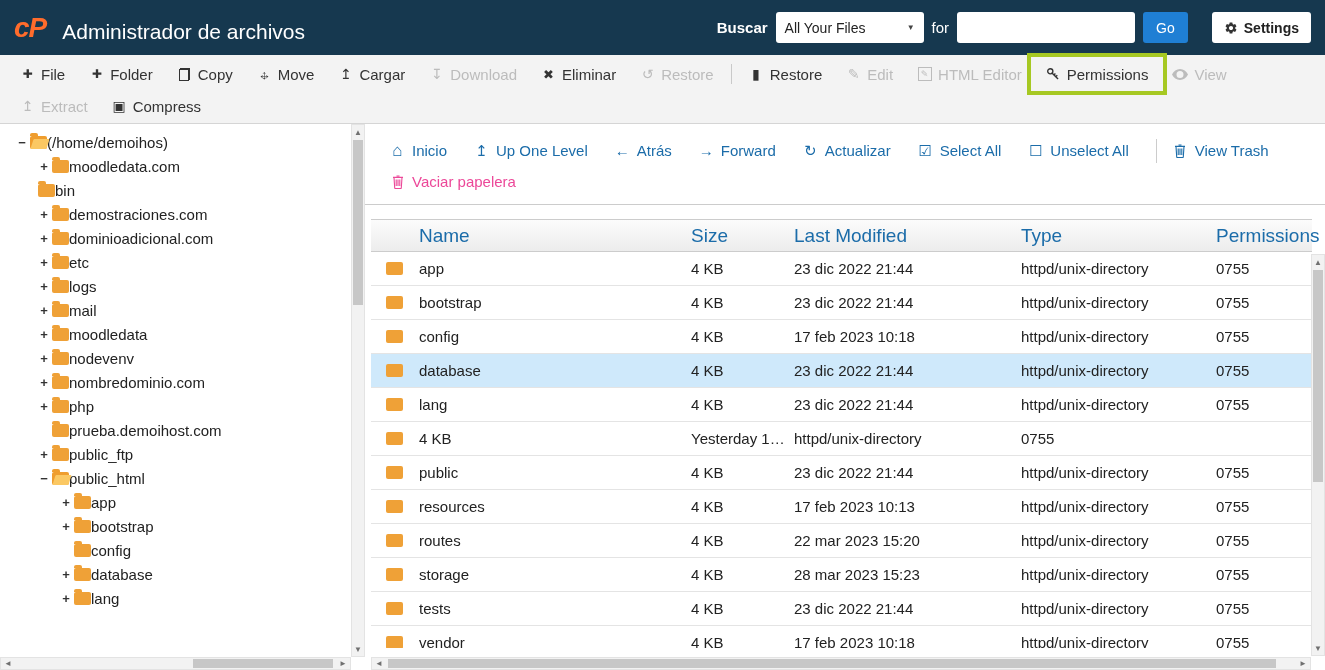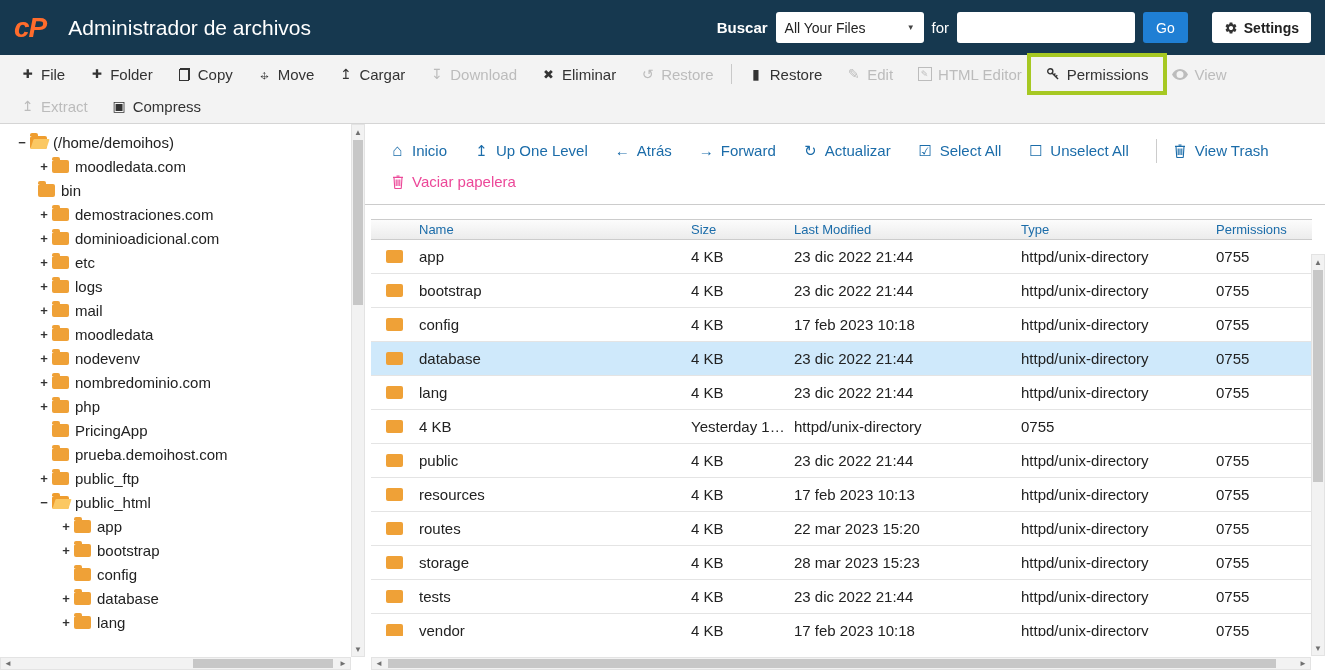--- a/index.html
+++ b/index.html
@@ -2,21 +2,21 @@
 <html><head>
 <meta charset="utf-8">
 <style>
   *{margin:0;padding:0;box-sizing:border-box}
   html,body{width:1325px;height:670px;overflow:hidden}
   body{font-family:"Liberation Sans","DejaVu Sans",sans-serif;background:#fff}
   .app{position:relative;width:1325px;height:670px;display:flex;flex-direction:column;overflow:hidden}
 
   
   .topbar{height:55px;background:#16384f;display:flex;align-items:center;justify-content:space-between;padding:0 14px;flex:0 0 auto}
-  .brand{display:flex;align-items:center;gap:22px}
+  .brand{display:flex;align-items:flex-end;gap:16px}
   .logo{color:#ff6c2c;font-size:28px;font-weight:700;font-style:italic;letter-spacing:-1px}
   .title{color:#fff;font-size:21px}
   .searchbar{display:flex;align-items:center;gap:8px;color:#fff;font-size:15px}
   .search-label{font-weight:700}
   .select{width:148px;height:31px;background:#fff;border-radius:3px;display:flex;align-items:center;justify-content:space-between;padding:0 9px;color:#222;font-size:14px;cursor:pointer}
   .caret{font-size:8px;color:#444}
   .searchinput{width:178px;height:31px;border:none;border-radius:3px;padding:0 8px;font-size:14px;font-family:inherit;outline:none}
   .go{height:31px;padding:0 13px;background:#1f7fd4;border:none;border-radius:3px;color:#fff;font-size:14px;font-family:inherit;cursor:pointer}
   .settings{height:31px;margin-left:16px;padding:0 12px;background:#fff;border:none;border-radius:3px;color:#222;font-size:14px;font-weight:700;display:flex;align-items:center;gap:6px;font-family:inherit;cursor:pointer}
 
@@ -38,40 +38,40 @@
   .i-move{position:relative;width:14px;height:14px;display:inline-block}
   .i-move span{position:absolute;left:0;right:0;top:50%;transform:translateY(-50%);text-align:center;font-size:13px;line-height:1}
   .i-frame{display:inline-flex;align-items:center;justify-content:center;width:14px;height:14px;border:1.4px solid currentColor;font-size:9px;line-height:1}
 
   
   .content{flex:1;display:flex;min-height:0}
   .sidebar{position:relative;width:365px;flex:0 0 365px;overflow:hidden;background:#fff}
   .tree{padding:6px 0 0 0;height:calc(100% - 13px);overflow:hidden}
   .tree-item{display:flex;align-items:center;height:24px;font-size:15px;color:#222;white-space:nowrap;cursor:pointer}
   .twisty{width:12px;flex:0 0 12px;font-size:13px;font-weight:700;color:#333;text-align:center}
-  .tree-label{margin-left:6px}
+  .tree-label{}
   .tree-item.bold .tree-label{font-weight:400}
 
   .folder-icon{width:17px;height:13px;background:#efa137;border-radius:2px;position:relative;flex:0 0 17px;display:inline-block;margin-left:2px}
   .folder-icon::before{content:"";position:absolute;top:-3px;left:0;width:8px;height:3px;background:inherit;border-radius:2px 2px 0 0}
   .folder-icon.open{background:#ef9d2e}
   .folder-icon.open::after{content:"";position:absolute;left:2px;top:3px;width:16px;height:10px;background:#fbc863;transform:skewX(-18deg);border-radius:1px}
 
   
   .main{flex:1;position:relative;min-width:0;background:#fff}
   .filenav{padding:11px 0 7px 25px;border-bottom:1px solid #ccc}
   .filenav-row{display:flex;align-items:center;height:31px}
   .nav-item{display:flex;align-items:center;gap:7px;color:#1b6ca9;font-size:15px;margin-right:27px;cursor:pointer;white-space:nowrap;background:none;border:none;font-family:inherit;padding:0}
   .nav-item .g{font-size:15px}
   .nav-item.muted{color:#ec4899;cursor:default}
   .nav-sep{width:1px;height:24px;background:#ccc;margin:0 16px 0 0}
 
   .filetable{margin:14px 13px 0 6px}
   .thead,.trow{display:grid;grid-template-columns:44px 272px 103px 227px 195px 1fr;align-items:center}
-  .thead{height:21px;background:linear-gradient(#fcfcfc,#ececec);border-top:1px solid #ccc;border-bottom:1px solid #ccc;color:#1b6ca9;font-size:13px}
+  .thead{height:33px;background:linear-gradient(#fcfcfc,#ececec);border-top:1px solid #ccc;border-bottom:1px solid #ccc;color:#1b6ca9;font-size:19px}
   .th{padding:0 4px;cursor:pointer}
   .tbody{height:396px;overflow:hidden}
   .trow{height:34px;border-bottom:1px solid #e4e4e4;font-size:15px;color:#222;cursor:pointer;background:#fff}
   .trow.selected{background:#cfe9fb}
   .cell{padding:0 4px;white-space:nowrap;overflow:hidden;text-overflow:ellipsis}
   .cell.icon-cell{padding-left:13px;display:flex}
 
   
   .scrollbar{position:absolute;background:#f2f2f2;border:1px solid #e3e3e3;z-index:5}
   .scrollbar.v{width:14px}
@@ -291,25 +291,20 @@
             <span class="tree-label">nombredominio.com</span>
           </div>
           <div class="tree-item" style="padding-left: 38px;">
             <span class="twisty">+</span>
             <span class="folder-icon"></span>
             <span class="tree-label">php</span>
           </div>
           <div class="tree-item" style="padding-left: 38px;">
             <span class="twisty"></span>
             <span class="folder-icon"></span>
-            <span class="tree-label">PricingApp</span>
-          </div>
-          <div class="tree-item" style="padding-left: 38px;">
-            <span class="twisty"></span>
-            <span class="folder-icon"></span>
             <span class="tree-label">prueba.demoihost.com</span>
           </div>
           <div class="tree-item" style="padding-left: 38px;">
             <span class="twisty">+</span>
             <span class="folder-icon"></span>
             <span class="tree-label">public_ftp</span>
           </div>
           <div class="tree-item bold" style="padding-left: 38px;">
             <span class="twisty">−</span>
             <span class="folder-icon open"></span>

